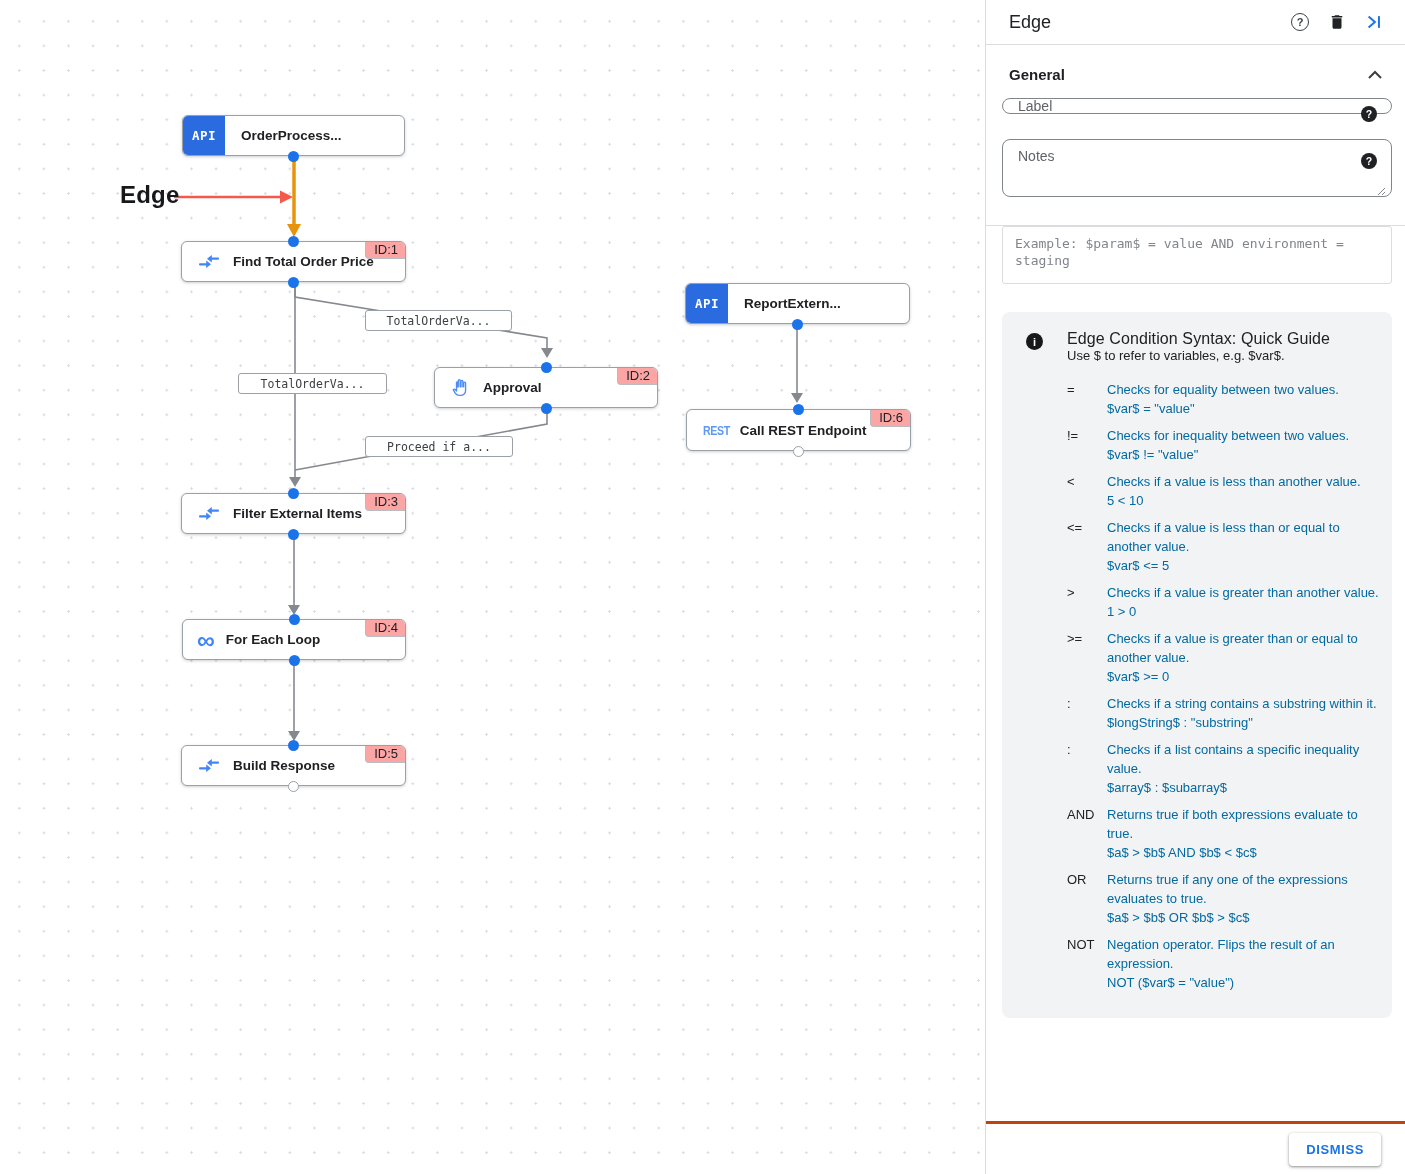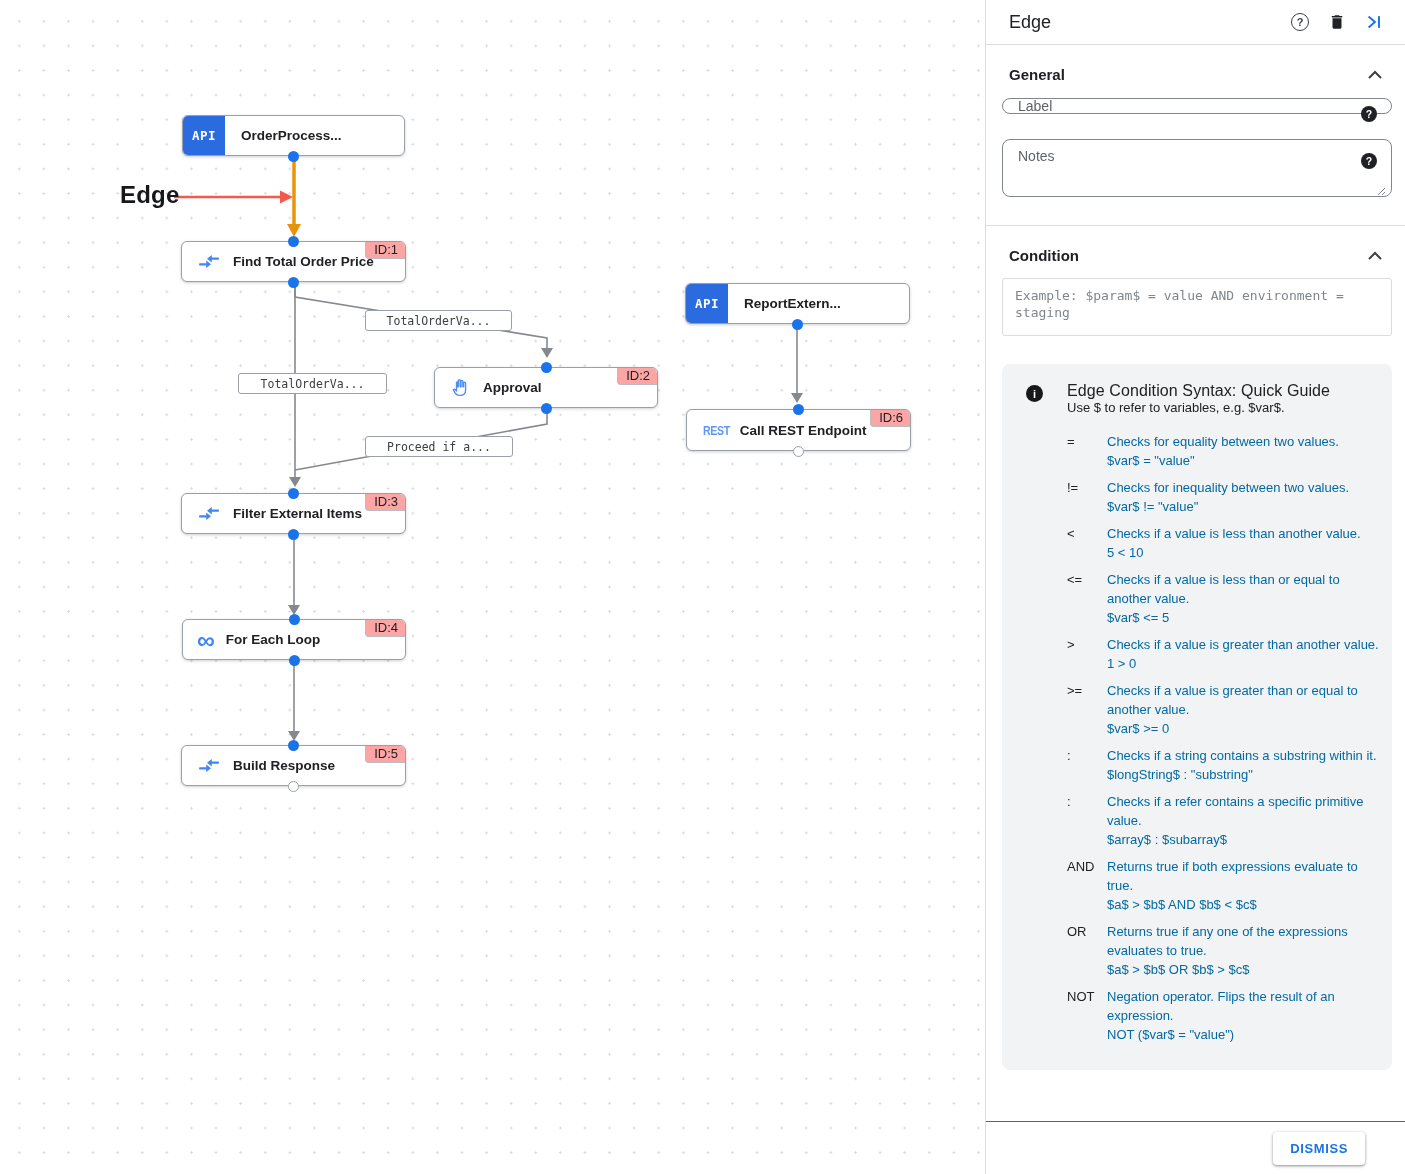--- a/index.html
+++ b/index.html
@@ -72,21 +72,21 @@
     display:flex; align-items:center; justify-content:center; margin-top:3px; }
   .guide-content { margin-left:24px; }
   .guide-title { font-size:16px; font-weight:500; color:#202124; letter-spacing:0.1px; }
   .guide-intro { font-size:13px; color:#202124; }
   .guide-rows { margin-top:17px; }
   .g-row { display:flex; margin-bottom:8px; }
   .g-op { width:40px; flex:none; font-size:13px; color:#202124; line-height:19px; }
   .g-text { width:272px; font-size:13px; color:#0369a1; line-height:19px; }
 
   .dismiss-bar { position:absolute; left:0; bottom:0; width:100%; height:53px; background:#fff;
-    border-top:1px solid #c2410c; display:flex; align-items:center; justify-content:flex-end; padding-right:40px; }
+    border-top:3px solid #c2410c; display:flex; align-items:center; justify-content:flex-end; padding-right:24px; }
   .dismiss-btn { background:#fff; border:none; border-radius:4px; padding:9px 17px;
     color:#1a73e8; font-size:13px; font-weight:bold; letter-spacing:0.6px;
     box-shadow:0 1px 2px rgba(60,64,67,.35), 0 1px 3px 1px rgba(60,64,67,.2);
     font-family:"Liberation Sans",sans-serif; cursor:pointer; }
 </style>
 </head>
 <body>
 
 <div class="app">
 
@@ -259,28 +259,20 @@
           <g stroke="#80868b" stroke-width="1">
               <line x1="2" y1="9" x2="9" y2="2"></line>
               <line x1="6" y1="9" x2="9" y2="6"></line>
             </g>
         </svg>
       </div>
 
       <div class="sect-divider"></div>
 
       
-      <div class="section-head">
-        <div class="section-title">Condition</div>
-        <div class="chev">
-          <svg width="16" height="12" viewBox="0 0 16 12" fill="none" stroke="#3c4043" stroke-width="2">
-              <path d="M2 9 L8 3 L14 9"></path>
-            </svg>
-        </div>
-      </div>
 
       <textarea class="cond-area" placeholder="Example: $param$ = value AND environment = staging" style=""></textarea>
 
       
       <div class="guide-card">
         <div class="info-ico">i</div>
         <div class="guide-content">
           <div class="guide-title">Edge Condition Syntax: Quick Guide</div>
           <div class="guide-intro">Use $ to refer to variables, e.g. $var$.</div>
           <div class="guide-rows" id="guide-rows">
@@ -329,21 +321,21 @@
               <div class="g-row">
                 <div class="g-op">:</div>
                 <div class="g-text">
                   <div>Checks if a string contains a substring within it.</div>
                   <div>$longString$ : "substring"</div>
                 </div>
               </div>
               <div class="g-row">
                 <div class="g-op">:</div>
                 <div class="g-text">
-                  <div>Checks if a refer contains a specific primitive value.</div>
+                  <div>Checks if a list contains a specific inequality value.</div>
                   <div>$array$ : $subarray$</div>
                 </div>
               </div>
               <div class="g-row">
                 <div class="g-op">AND</div>
                 <div class="g-text">
                   <div>Returns true if both expressions evaluate to true.</div>
                   <div>$a$ &gt; $b$ AND $b$ &lt; $c$</div>
                 </div>
               </div>

